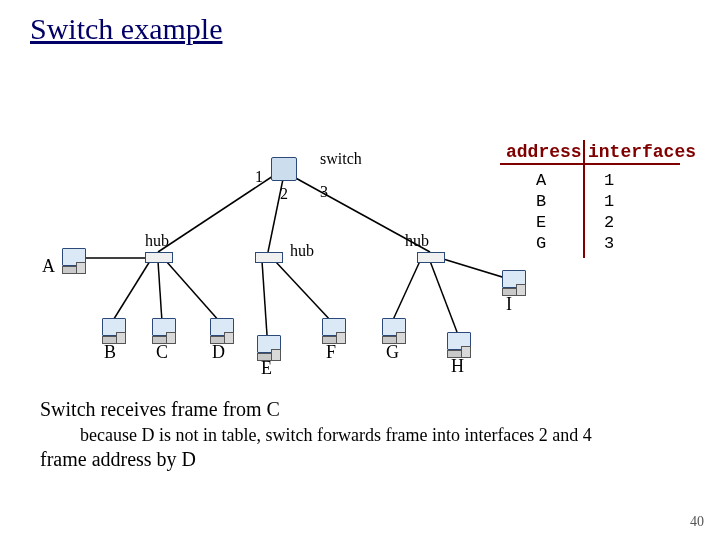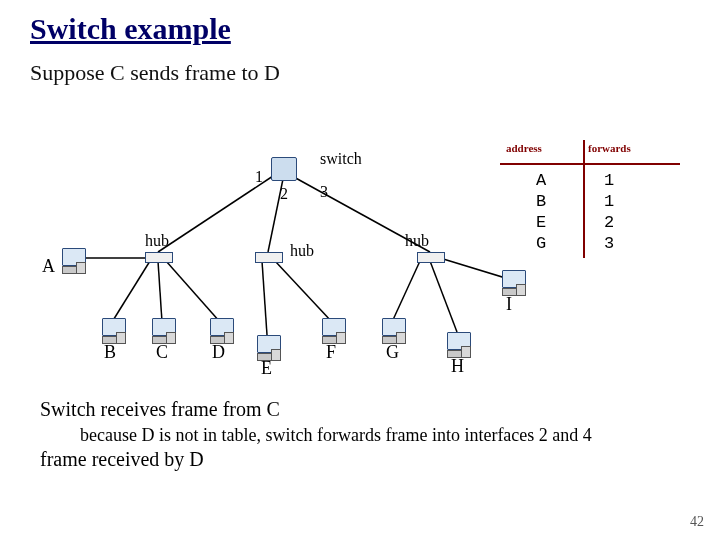--- a/index.html
+++ b/index.html
@@ -1,41 +1,40 @@
 <!DOCTYPE html>
 <html><head>
 <meta charset="utf-8">
 <style>
   body{margin:0;padding:0;font-family:Georgia,"Times New Roman",serif;background:#fff;color:#000;width:720px;height:540px;overflow:hidden;position:relative}
   .slide{width:720px;height:540px;position:relative;padding:12px 30px;box-sizing:border-box}
-  .title{font-family:"Comic Sans MS",cursive;font-size:30px;color:#006;text-decoration:underline;font-weight:bold;margin:0 0 14px 0}
+  .title{font-family:"Comic Sans MS",cursive;font-size:30px;color:#006;text-decoration:underline;font-weight:normal;margin:0 0 26px 0}
   .subtitle{font-family:"Comic Sans MS",cursive;font-size:22px;color:#111;margin:0 0 14px 0}
   .diagram{position:absolute;left:30px;top:140px;width:660px;height:245px}
   .pc{position:absolute;width:26px;height:26px}
   .pc .mon{width:22px;height:16px;background:#dbe8f5;border:1.5px solid #2b4a7a;border-radius:1px;position:absolute;top:0;left:2px}
   .pc .tower{width:8px;height:10px;background:#d9d9d9;border:1.5px solid #555;position:absolute;bottom:0;right:0}
   .pc .base{width:14px;height:6px;background:#c9c9c9;border:1.5px solid #555;position:absolute;bottom:0;left:2px}
   .switch{position:absolute;width:24px;height:22px;background:#cde;border:1.5px solid #2b4a7a;border-radius:2px}
   .hub{position:absolute;width:26px;height:9px;background:#f0f0f0;border:1.5px solid #2b4a7a}
   .lbl-host{font-family:"Comic Sans MS",cursive;font-size:18px;position:absolute}
   .lbl-sm{font-family:"Comic Sans MS",cursive;font-size:16px;position:absolute}
-  .lbl-tab{font-family:Liberation Serif, serif;font-size:11px;position:absolute}
+  .lbl-tab{font-family:Liberation Mono, monospace;font-size:18px;position:absolute}
   .tab-col{position:absolute;font-family:"Courier New",monospace;font-size:17px;line-height:21px}
   svg{position:absolute;left:0;top:0}
   .body{position:absolute;left:40px;top:398px;width:640px}
   .body-line{font-size:20px;margin:0 0 4px 0}
   .note{font-size:18px;margin:0 0 2px 0;padding-left:40px}
   .pgnum{position:absolute;right:16px;bottom:10px;font-size:14px;color:#555}
 </style>
 </head>
 <body>
 
 <div class="slide">
   <h1 class="title">Switch example</h1>
-  <div class="subtitle">Suppose C sends frame to D</div>
 
   <div class="diagram">
 
     <svg width="660" height="245">
 
       <line x1="243" y1="36" x2="128" y2="112" stroke="#000" stroke-width="1.5"></line>
       <line x1="253" y1="39" x2="238" y2="112" stroke="#000" stroke-width="1.5"></line>
       <line x1="262" y1="36" x2="400" y2="112" stroke="#000" stroke-width="1.5"></line>
 
       <line x1="118" y1="118" x2="43" y2="118" stroke="#000" stroke-width="1.5"></line>
@@ -121,21 +120,21 @@
     <span class="lbl-host" style="left:421px;top:216px">H</span>
 
     <div class="pc" style="left:470px;top:130px">
         <div class="mon"></div>
         <div class="base"></div>
         <div class="tower"></div>
       </div>
     <span class="lbl-host" style="left:476px;top:154px">I</span>
 
     <span class="lbl-tab" style="left:476px;top:2px;color:#800000;font-weight:bold">address</span>
-    <span class="lbl-tab" style="left:558px;top:2px;color:#800000;font-weight:bold">forwards</span>
+    <span class="lbl-tab" style="left:558px;top:2px;color:#800000;font-weight:bold">interfaces</span>
     <svg width="660" height="245" style="pointer-events:none">
       <line x1="470" y1="24" x2="650" y2="24" stroke="#800000" stroke-width="2"></line>
       <line x1="554" y1="0" x2="554" y2="118" stroke="#800000" stroke-width="2"></line>
     </svg>
     <div class="tab-col" style="left:506px;top:30px">
       <div>A</div>
       <div>B</div>
       <div>E</div>
       <div>G</div>
     </div>
@@ -143,17 +142,17 @@
       <div>1</div>
       <div>1</div>
       <div>2</div>
       <div>3</div>
     </div>
   </div>
 
   <div class="body">
     <p class="body-line">Switch receives frame from C</p>
     <p class="note">because D is not in table, switch forwards frame into interfaces 2 and 4</p>
-    <p class="body-line">frame received by D</p>
+    <p class="body-line">frame address by D</p>
   </div>
 
-  <div class="pgnum">42</div>
+  <div class="pgnum">40</div>
 </div>
 
 </body></html>

